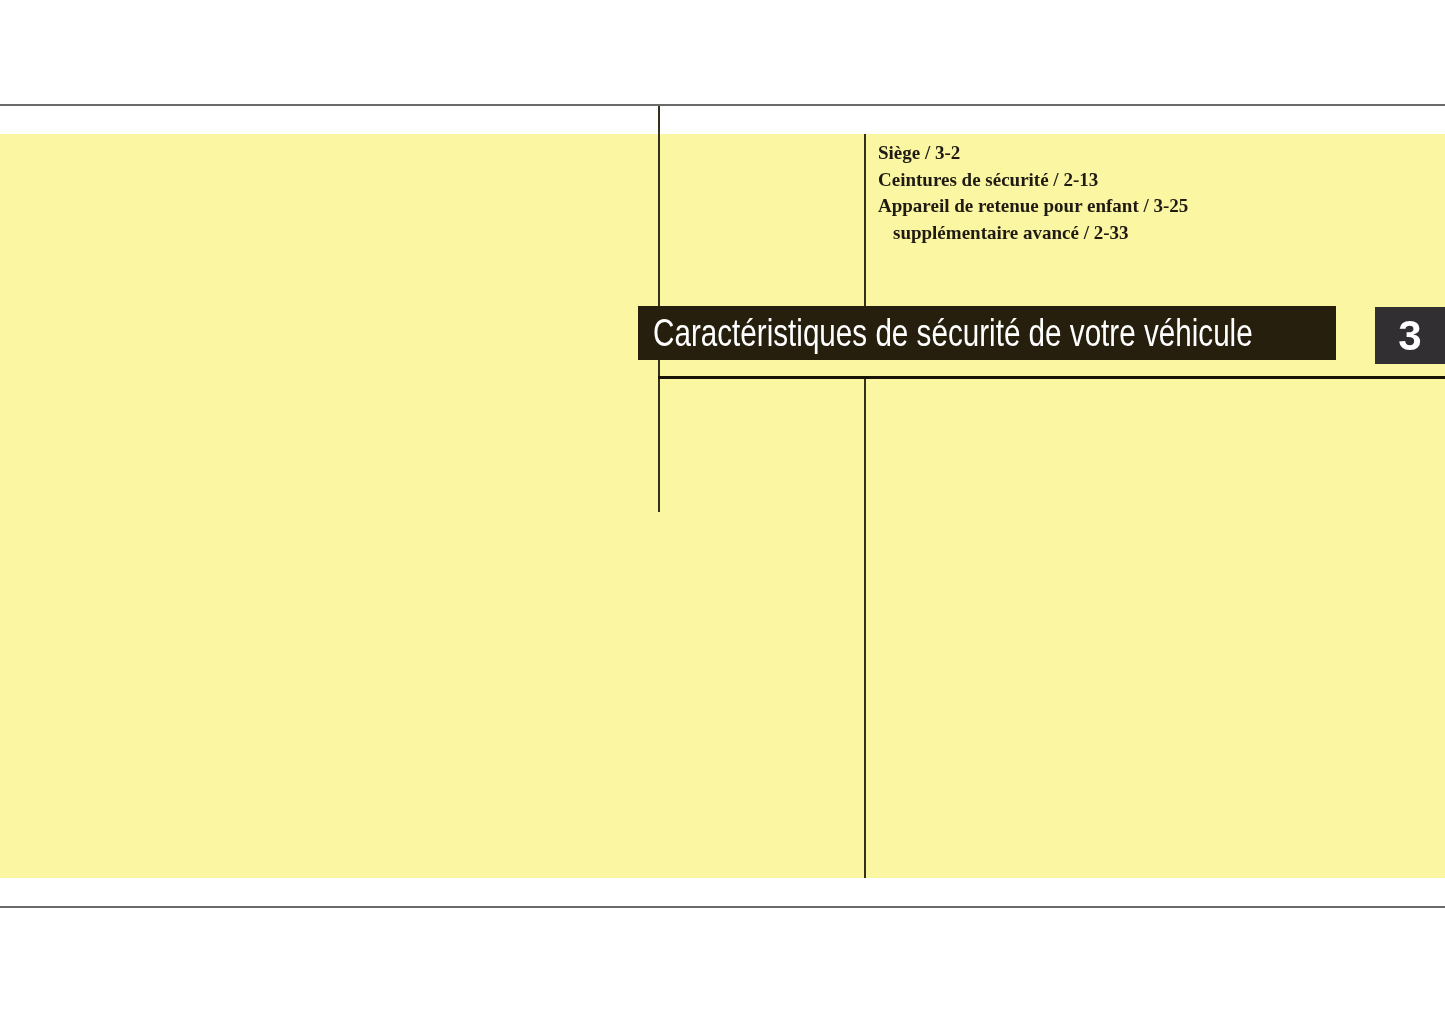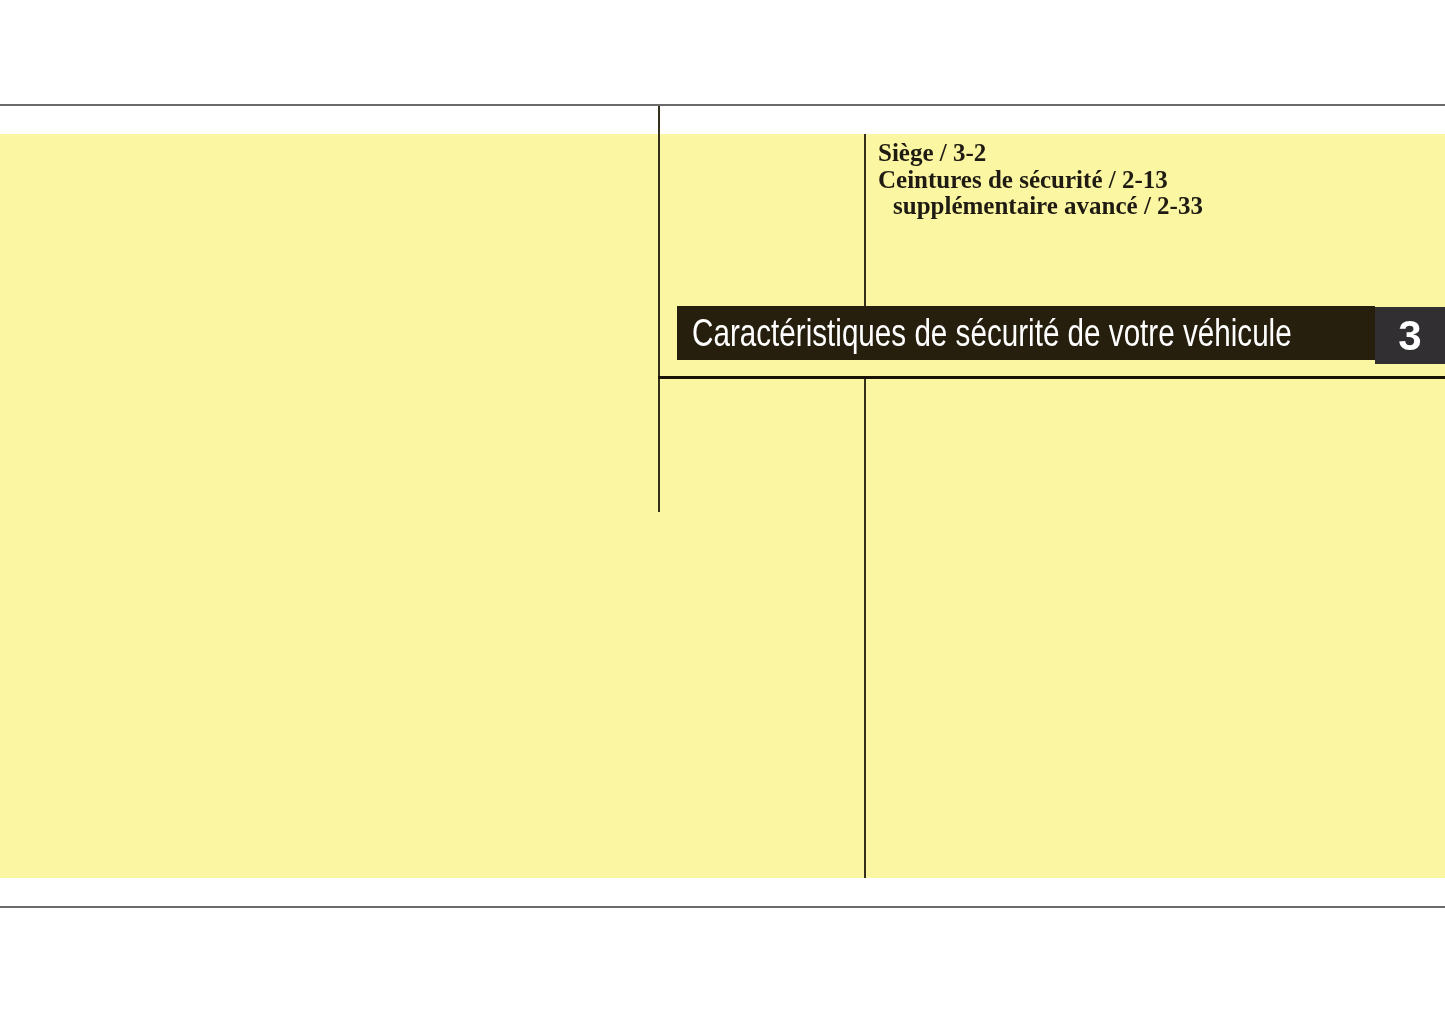--- a/index.html
+++ b/index.html
@@ -48,29 +48,29 @@
   .v-divider-right-lower {
     left: 864px; top: 379px; width: 2px; height: 499px;
     background: var(--divider-dark);
   }
 
   .toc {
     left: 878px; top: 140px; width: 540px;
     color: var(--text-dark);
     font-family: "Liberation Serif", serif;
     font-weight: bold;
-    font-size: 25px;
+    font-size: 19px;
     line-height: 26.5px;
     white-space: nowrap;
   }
   .toc-line { display: block; }
   .toc-line.continuation { padding-left: 15px; }
 
   .chapter-banner {
-    left: 677px; top: 306px; width: 698px; height: 54px;
+    left: 638px; top: 306px; width: 698px; height: 54px;
     background: var(--banner-brown);
   }
   .chapter-banner-title {
     display: inline-block;
     margin-left: 15px;
     line-height: 54px;
     font-family: "Liberation Sans", sans-serif;
     font-size: 39px;
     color: var(--banner-text);
     white-space: nowrap;
@@ -103,20 +103,21 @@
 
   <div class="abs yellow-panel"></div>
 
   <div class="abs v-divider-left"></div>
   <div class="abs v-divider-right-upper"></div>
   <div class="abs v-divider-right-lower"></div>
 
   <div class="abs toc">
     <span class="toc-line">Siège / 3-2</span>
     <span class="toc-line">Ceintures de sécurité / 2-13</span>
+    <span class="toc-line">Appareil de retenue pour enfant / 3-25</span>
     <span class="toc-line continuation">supplémentaire avancé / 2-33</span>
   </div>
 
   <div class="abs chapter-banner">
     <span class="chapter-banner-title">Caractéristiques de sécurité de votre véhicule</span>
   </div>
 
   <div class="abs chapter-number-box">
     <span class="chapter-number">3</span>
   </div>

